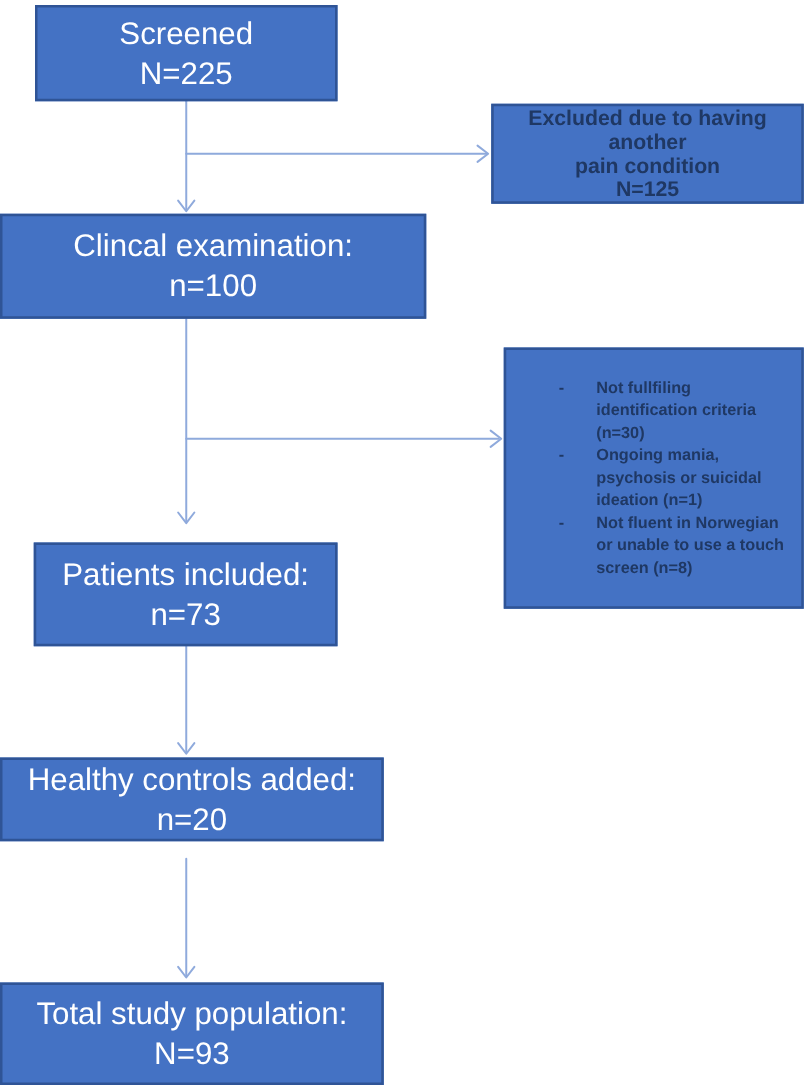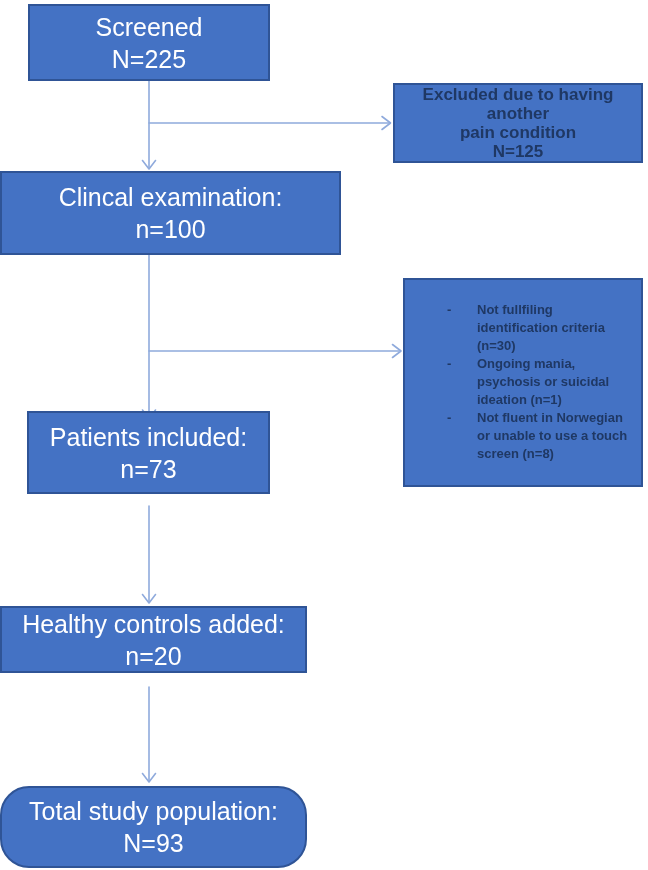--- a/index.html
+++ b/index.html
@@ -147,28 +147,28 @@
 ideation (n=1)</div>
     </div>
     <div class="reason-row">
       <div class="reason-dash">-</div>
       <div class="reason-text">Not fluent in Norwegian
 or unable to use a touch
 screen (n=8)</div>
     </div>
   </div>
 
-  <div class="box" style="left:27px; top:411px; width:243px; height:83px;">
+  <div class="box" style="left:27px; top:434px; width:243px; height:83px;">
     <div class="main-label">Patients included:
 n=73</div>
   </div>
 
   <div class="box" style="left:0px; top:606px; width:307px; height:67px;">
     <div class="main-label">Healthy controls added:
 n=20</div>
   </div>
 
-  <div class="box" style="left:0px; top:786px; width:307px; height:82px;border-radius:29px;">
+  <div class="box" style="left:0px; top:786px; width:307px; height:82px;">
     <div class="main-label">Total study population:
 N=93</div>
   </div>
 
 </div>
 
 </body></html>

